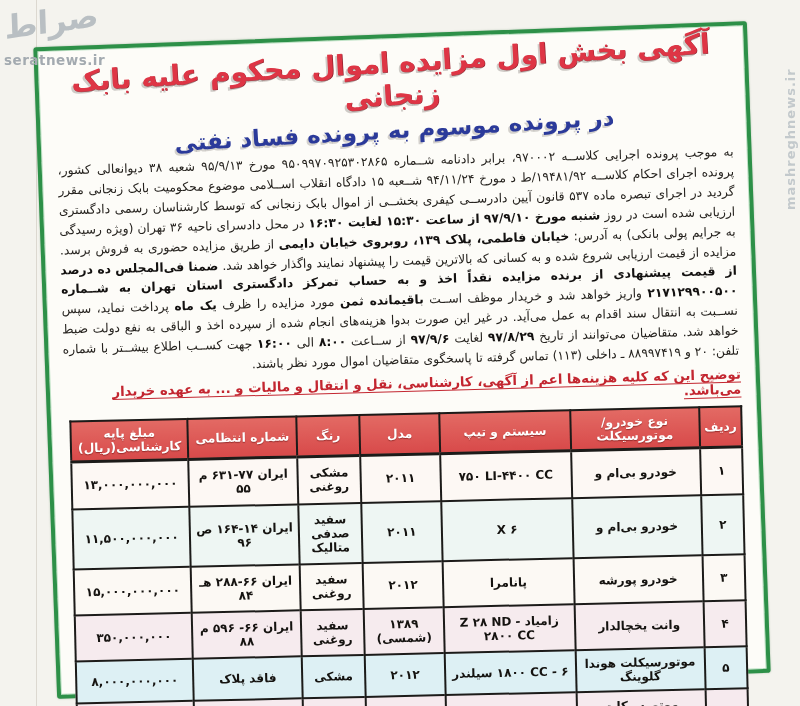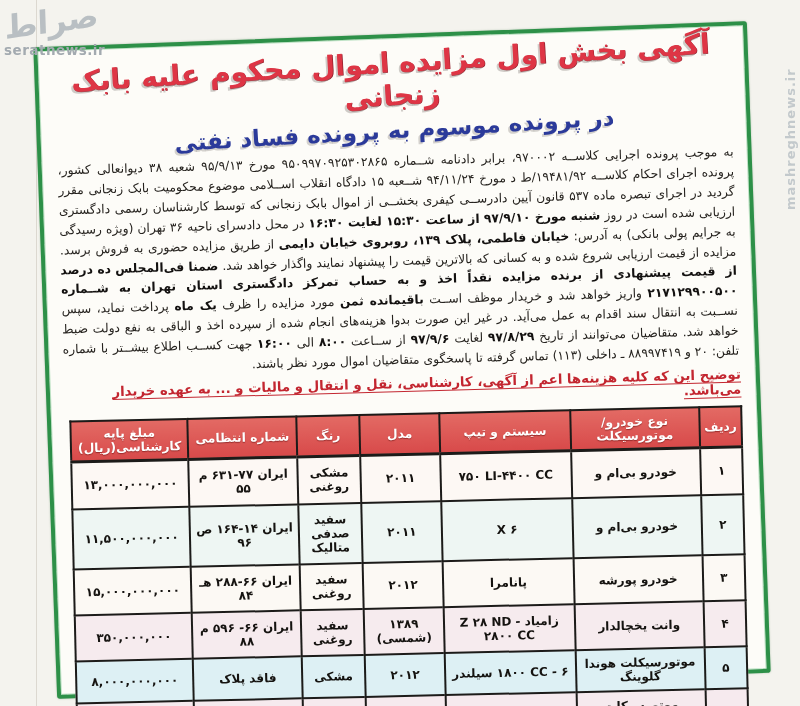--- a/index.html
+++ b/index.html
@@ -11,21 +11,21 @@
   html,body{width:800px;height:706px;overflow:hidden;}
   body{
     position:relative;
     background:#f4f3ee;
     font-family:"DejaVu Sans", sans-serif;
   }
   .fold-line{position:absolute;left:36px;top:0;width:1px;height:706px;background:#dcd8d0;}
   
   .wm-serat{position:absolute;left:4px;top:2px;z-index:5;color:#aeb6ba;}
   .wm-serat-logo{display:block;font-size:32px;font-weight:bold;transform:rotate(-8deg) skewX(-6deg);color:#b6bdc1;opacity:.95;}
-  .wm-serat-text{display:block;margin-top:2px;font-size:13.5px;font-weight:bold;letter-spacing:.5px;color:#a3aab0;}
+  .wm-serat-text{display:block;margin-top:12px;font-size:13.5px;font-weight:bold;letter-spacing:.5px;color:#a3aab0;}
   .wm-mashregh{
     position:absolute;right:2px;top:10px;height:200px;z-index:5;
     writing-mode:vertical-rl;transform:rotate(180deg);
     font-size:13px;letter-spacing:1px;color:#c3c9cc;font-weight:bold;
   }
   
   .doc{
     position:absolute;left:45px;top:34px;width:714px;height:652px;
     background:#fdfcf8;
     border:4px solid var(--frame-green);

